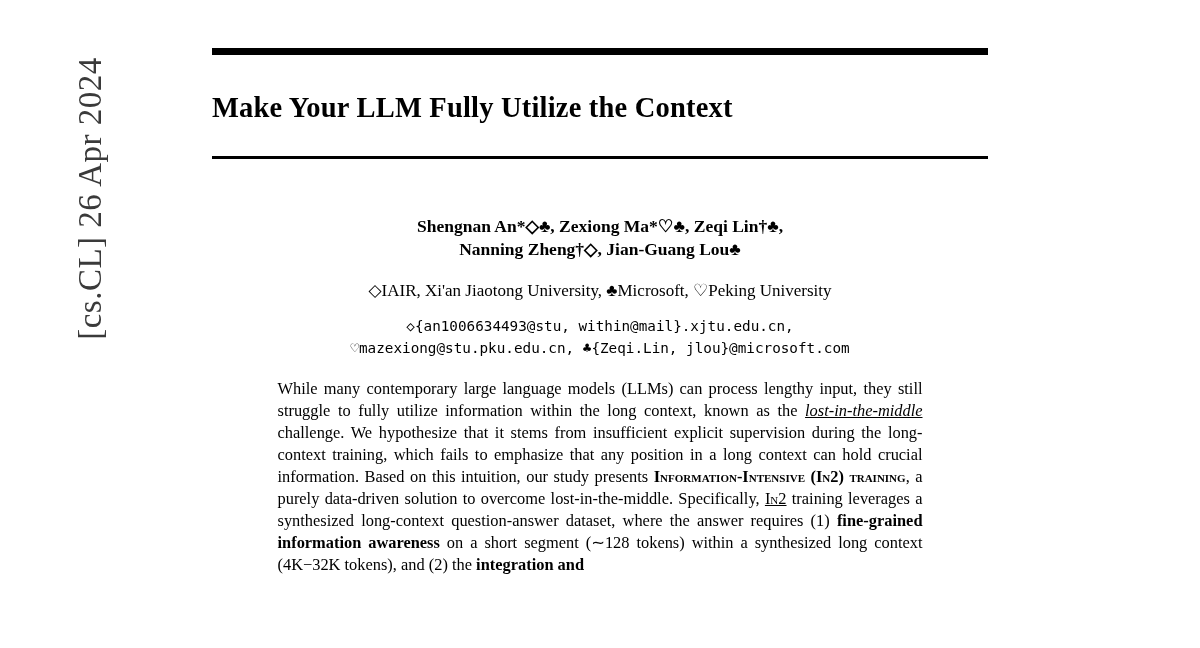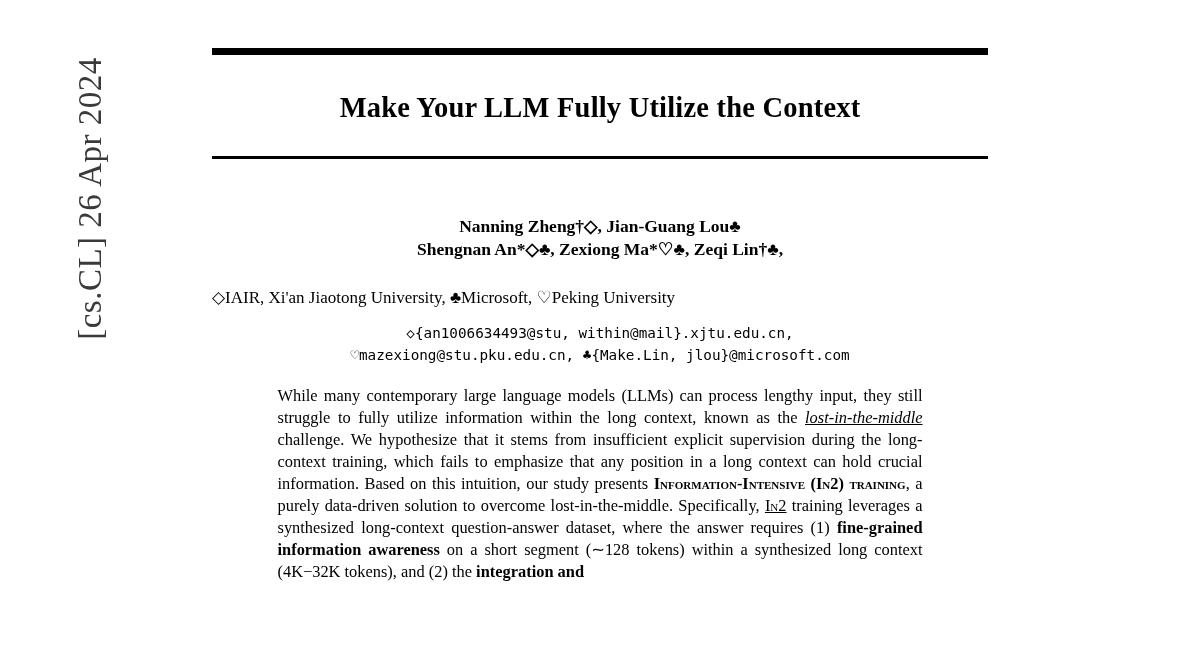--- a/index.html
+++ b/index.html
@@ -41,21 +41,20 @@
     height: 648px;
   }
 
   .rule-top {
     height: 7px;
     background: #000;
     margin-top: 48px;
   }
 
   .title {
-    text-align: center;
     font-size: 28.5px;
     font-weight: bold;
     letter-spacing: 0.2px;
     margin-top: 37px;
     margin-bottom: 16px;
   }
 
   .rule-under-title {
     height: 2.5px;
     background: #000;
@@ -64,21 +63,22 @@
 
   .authors {
     text-align: center;
     margin-top: 56px;
     font-size: 17.5px;
     font-weight: bold;
     line-height: 1.37;
   }
 
   .affil {
-    margin-top: 24px;
+    text-align: center;
+    margin-top: 17px;
     font-size: 17px;
     line-height: 1.4;
   }
 
   .emails {
     text-align: center;
     margin-top: 12px;
     font-family: "DejaVu Sans Mono", monospace;
     font-size: 14.3px;
     line-height: 1.55;
@@ -117,27 +117,27 @@
 
 <div class="paper">
 
   <div class="rule-top"></div>
 
   <h1 class="title">Make Your LLM Fully Utilize the Context</h1>
 
   <div class="rule-under-title"></div>
 
   <div class="authors">
+    <div>Shengnan An*◇♣, Zexiong Ma*♡♣, Zeqi Lin†♣,</div>
     <div>Nanning Zheng†◇, Jian-Guang Lou♣</div>
-    <div>Shengnan An*◇♣, Zexiong Ma*♡♣, Zeqi Lin†♣,</div>
   </div>
 
   <div class="affil">◇IAIR, Xi'an Jiaotong University,   ♣Microsoft,   ♡Peking University</div>
 
   <div class="emails">
     <div>◇{an1006634493@stu, within@mail}.xjtu.edu.cn,</div>
-    <div>♡mazexiong@stu.pku.edu.cn, ♣{Make.Lin, jlou}@microsoft.com</div>
+    <div>♡mazexiong@stu.pku.edu.cn, ♣{Zeqi.Lin, jlou}@microsoft.com</div>
   </div>
 
 
   <div class="abstract-body"><span>While many contemporary large language models (LLMs) can process lengthy input, they still struggle to fully utilize information within the long context, known as the </span><i>lost-in-the-middle</i><span> challenge. We hypothesize that it stems from insufficient explicit supervision during the long-context training, which fails to emphasize that any position in a long context can hold crucial information. Based on this intuition, our study presents </span><span class="sc">Information-Intensive (In2) training</span><span>, a purely data-driven solution to overcome lost-in-the-middle. Specifically, </span><span class="scn">In2</span><span> training leverages a synthesized long-context question-answer dataset, where the answer requires (1) </span><b>fine-grained information awareness</b><span> on a short segment (∼128 tokens) within a synthesized long context (4K−32K tokens), and (2) the </span><b>integration and</b></div>
 
 </div>
 
 </body></html>

